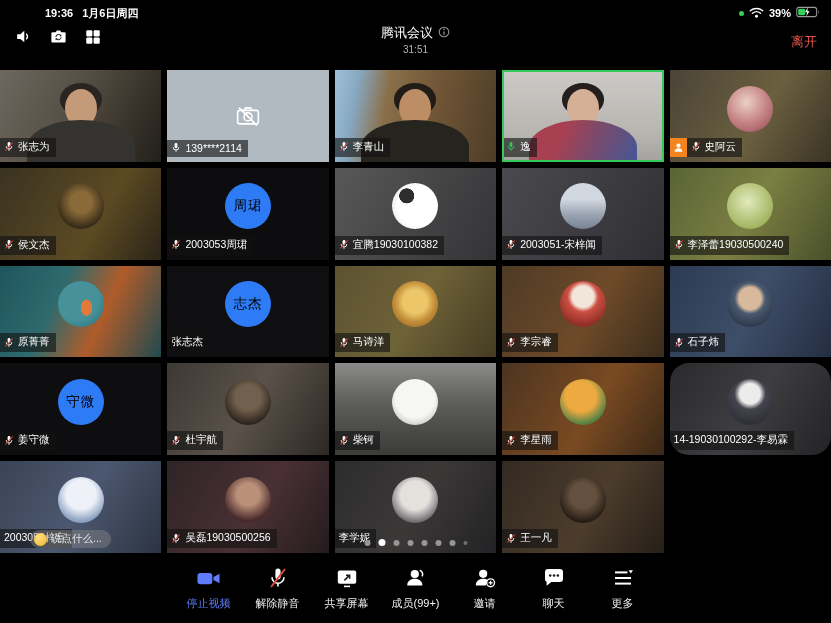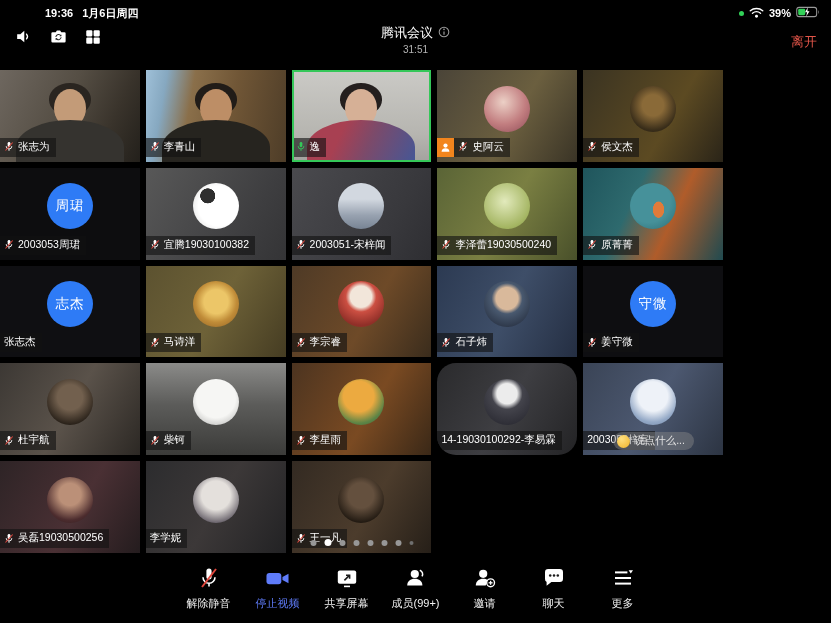--- a/index.html
+++ b/index.html
@@ -14,29 +14,29 @@
   
   .top-bar{position:relative;height:36px;}
   .media-btns{position:absolute;left:14px;top:4px;display:flex;gap:16px;align-items:center;}
   .media-btn{background:none;border:none;padding:0;cursor:pointer;line-height:0;}
   .center-title{position:absolute;left:0;right:0;top:0;text-align:center;color:#fff;pointer-events:none;}
   .title-row{font-size:13px;display:inline-flex;align-items:center;gap:5px;}
   .timer{font-size:10px;color:#b5b5b5;margin-top:2px;}
   .leave-btn{position:absolute;right:14px;top:10px;background:none;border:none;
              color:#e25549;font-size:13px;cursor:pointer;padding:0;}
   
-  .grid{position:absolute;top:70px;left:0;width:723px;height:483px;display:grid;
+  .grid{position:absolute;top:70px;left:0;width:831px;height:483px;display:grid;
         grid-template-columns:repeat(5,1fr);grid-template-rows:repeat(5,1fr);gap:6px;background:#000;}
   .tile{position:relative;overflow:hidden;background:#111;}
   .tile.speaking::after{content:"";position:absolute;inset:0;border:2px solid #35c759;pointer-events:none;z-index:5;}
   .p-hair{position:absolute;left:50%;top:14%;transform:translateX(-50%);width:42px;height:32px;border-radius:50% 50% 46% 46%;}
   .p-head{position:absolute;left:50%;top:21%;transform:translateX(-50%);width:32px;height:38px;border-radius:50%;}
   .p-body{position:absolute;left:50%;bottom:-12px;transform:translateX(-50%);width:108px;height:54px;border-radius:50% 50% 0 0;}
   .avatar{position:absolute;left:50%;top:42%;transform:translate(-50%,-50%);width:46px;height:46px;border-radius:50%;}
-  .avatar.initials{display:flex;align-items:center;justify-content:center;color:#ffffff;font-size:13.5px;letter-spacing:1px;}
+  .avatar.initials{display:flex;align-items:center;justify-content:center;color:#000000;font-size:13.5px;letter-spacing:1px;}
   .camoff{position:absolute;left:50%;top:50%;transform:translate(-50%,-50%);line-height:0;}
   .name-tag{position:absolute;left:0;bottom:5px;display:flex;align-items:stretch;z-index:2;}
   .tag-badge{width:17px;background:#f2851d;display:flex;align-items:center;justify-content:center;}
   .tag-main{background:rgba(18,18,18,.62);display:flex;align-items:center;gap:4px;
             padding:2px 6px 3px 4px;color:#fff;font-size:10.5px;white-space:nowrap;}
   .mic{display:inline-flex;line-height:0;}
   .bubble{position:absolute;left:30px;bottom:5px;display:flex;align-items:center;gap:4px;
           background:rgba(135,135,135,.45);border-radius:10px;padding:2px 9px 2px 4px;
           z-index:3;color:#e3e3e3;font-size:10.5px;white-space:nowrap;}
   .emoji{width:13px;height:13px;border-radius:50%;background:radial-gradient(circle at 35% 30%,#ffe080,#f0b429);}
@@ -142,20 +142,40 @@
                 <rect x="4.4" y="0.6" width="3.2" height="6.2" rx="1.6" fill="#fff"></rect>
                 <path d="M2.6 5.6a3.4 3.4 0 0 0 6.8 0" stroke="#fff" stroke-width="1.1" fill="none"></path>
                 <line x1="6" y1="9.2" x2="6" y2="11.2" stroke="#fff" stroke-width="1.1"></line>
                 <line x1="1.8" y1="10.8" x2="10.4" y2="1.2" stroke="#e0473d" stroke-width="1.3"></line>
               </svg>
             </span>
             <span>张志为</span>
           </div>
         </div>
       </div>
+      <div class="tile" style="background: rgb(178, 186, 193);">
+        <div class="camoff"><svg width="27" height="27" viewBox="0 0 24 24">
+            <rect x="2.8" y="7" width="18.4" height="12" rx="2" fill="none" stroke="#fff" stroke-width="1.4"></rect>
+            <path d="M8.2 7l1.6-2.2h4.4L15.8 7" fill="none" stroke="#fff" stroke-width="1.4"></path>
+            <circle cx="12" cy="12.8" r="3.6" fill="none" stroke="#fff" stroke-width="1.4"></circle>
+            <line x1="4" y1="4.5" x2="20" y2="20.5" stroke="#fff" stroke-width="1.6"></line>
+          </svg></div>
+        <div class="name-tag">
+          <div class="tag-main">
+            <span class="mic">
+              <svg width="10" height="11" viewBox="0 0 12 12">
+                <rect x="4.4" y="0.6" width="3.2" height="6.2" rx="1.6" fill="#fff"></rect>
+                <path d="M2.6 5.6a3.4 3.4 0 0 0 6.8 0" stroke="#fff" stroke-width="1.1" fill="none"></path>
+                <line x1="6" y1="9.2" x2="6" y2="11.2" stroke="#fff" stroke-width="1.1"></line>
+              </svg>
+            </span>
+            <span>139****2114</span>
+          </div>
+        </div>
+      </div>
       <div class="tile" style="background: linear-gradient(100deg, rgb(159, 192, 216) 0%, rgb(134, 168, 192) 14%, rgb(138, 111, 74) 32%, rgb(112, 86, 54) 60%, rgb(78, 61, 40) 100%);">
         <div class="p-hair" style="background: rgb(33, 28, 24);"></div>
         <div class="p-head" style="background: rgb(189, 142, 102);"></div>
         <div class="p-body" style="background: rgb(38, 36, 31);"></div>
         <div class="name-tag">
           <div class="tag-main">
             <span class="mic">
               <svg width="10" height="11" viewBox="0 0 12 12">
                 <rect x="4.4" y="0.6" width="3.2" height="6.2" rx="1.6" fill="#fff"></rect>
                 <path d="M2.6 5.6a3.4 3.4 0 0 0 6.8 0" stroke="#fff" stroke-width="1.1" fill="none"></path>
@@ -488,39 +508,39 @@
         <span class="dot"></span>
         <span class="dot"></span>
         <span class="dot"></span>
         <span class="dot"></span>
         <span class="dot"></span>
         <span class="dot small"></span>
       </div>
     </div>
 
   <div class="bottom-bar">
+    <button class="tool active">
+      <span class="tool-icon">
+        <svg width="27" height="27" viewBox="0 0 24 24">
+            <rect x="2.2" y="7" width="13.2" height="10" rx="2.6" fill="#5f7cfa"></rect>
+            <path d="M16.4 10.6 21.8 7.8v8.4l-5.4-2.8z" fill="#5f7cfa"></path>
+          </svg>
+      </span>
+      <span>停止视频</span>
+    </button>
     <button class="tool">
       <span class="tool-icon">
         <svg width="24" height="24" viewBox="0 0 24 24">
             <rect x="9.4" y="2.4" width="5.2" height="11" rx="2.6" fill="#fff"></rect>
             <path d="M6 11.2a6 6 0 0 0 12 0" fill="none" stroke="#fff" stroke-width="1.6"></path>
             <line x1="12" y1="17.2" x2="12" y2="20.6" stroke="#fff" stroke-width="1.6"></line>
             <line x1="5" y1="21" x2="19" y2="3" stroke="#e0473d" stroke-width="2"></line>
           </svg>
       </span>
       <span>解除静音</span>
-    </button>
-    <button class="tool active">
-      <span class="tool-icon">
-        <svg width="27" height="27" viewBox="0 0 24 24">
-            <rect x="2.2" y="7" width="13.2" height="10" rx="2.6" fill="#5f7cfa"></rect>
-            <path d="M16.4 10.6 21.8 7.8v8.4l-5.4-2.8z" fill="#5f7cfa"></path>
-          </svg>
-      </span>
-      <span>停止视频</span>
     </button>
     <button class="tool">
       <span class="tool-icon">
         <svg width="24" height="24" viewBox="0 0 24 24">
             <rect x="2.8" y="4.6" width="18.4" height="13.2" rx="2" fill="#fff"></rect>
             <path d="M9.4 14.4l5-5" stroke="#1a1a1a" stroke-width="1.6" fill="none"></path>
             <path d="M11 9.2h3.6v3.6" stroke="#1a1a1a" stroke-width="1.6" fill="none"></path>
             <line x1="9" y1="20.4" x2="15" y2="20.4" stroke="#fff" stroke-width="1.6"></line>
           </svg>
       </span>

